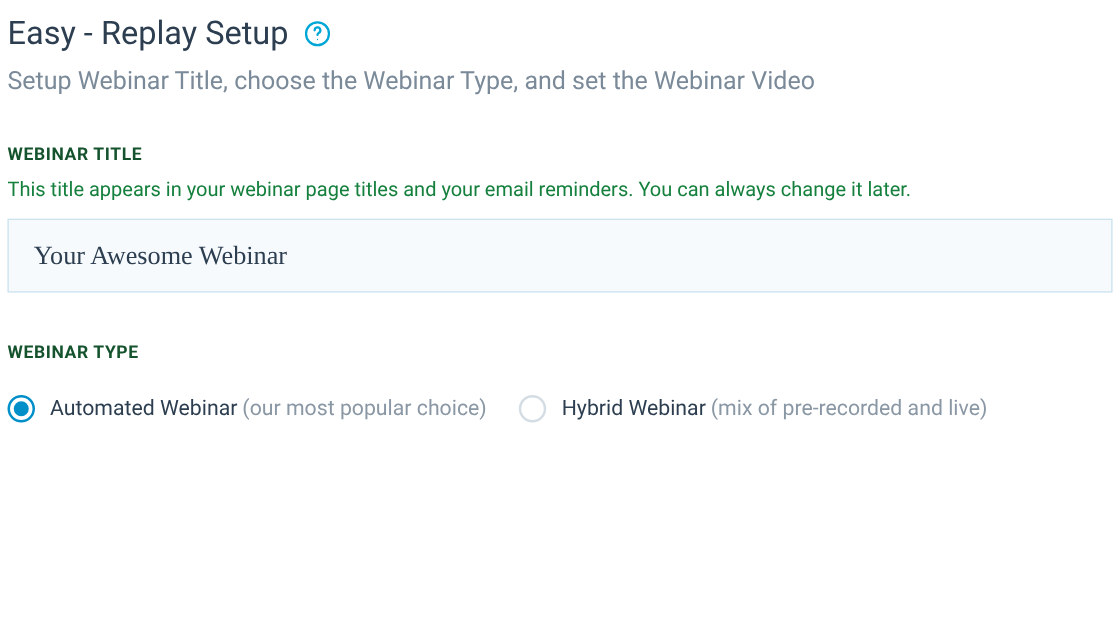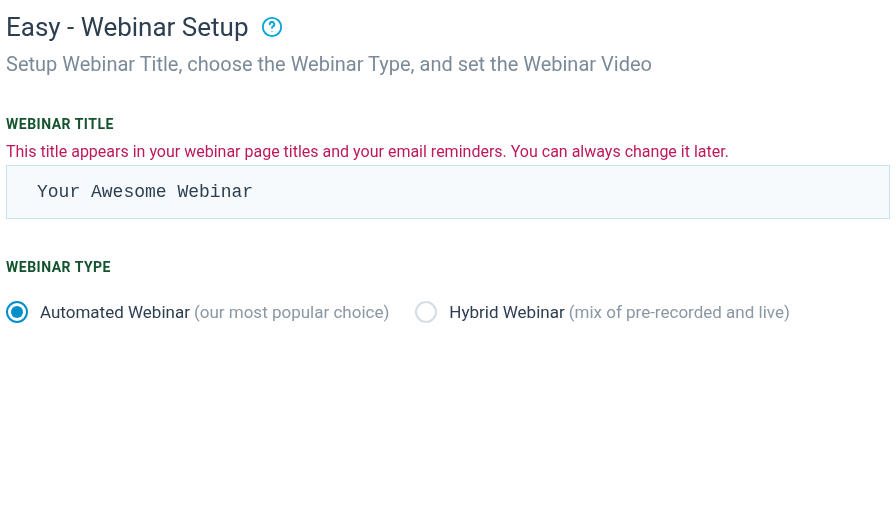--- a/index.html
+++ b/index.html
@@ -37,32 +37,32 @@
     .section-label {
       font-size: 14px;
       font-weight: 700;
       letter-spacing: 0.5px;
       color: #14532d;
       text-transform: uppercase;
       margin-bottom: 10px;
     }
     .section-help {
       font-size: 16px;
-      color: #be185d;
-      margin-bottom: 4px;
+      color: #15803d;
+      margin-bottom: 14px;
     }
     .title-input {
       width: 100%;
-      padding: 16px 30px;
-      font-size: 18px;
+      padding: 16px 20px;
+      font-size: 21px;
       color: #2c3e50;
       background: #f6fafd;
       border: 1px solid #c9e2ee;
       outline: none;
-      font-family: Liberation Mono, monospace;
+      font-family: Liberation Serif, serif;
     }
     .section-block {
       margin-bottom: 40px;
     }
     .radio-list {
       display: flex;
       flex-direction: row;
       gap: 26px;
       margin-top: 26px;
     }
@@ -101,21 +101,21 @@
     }
     .radio-hint {
       font-size: 17px;
       color: #8a97a4;
     }
   </style>
 </head>
 <body>
 
 <div class="page-title-row">
-  <h1 class="page-title">Easy - Webinar Setup</h1>
+  <h1 class="page-title">Easy - Replay Setup</h1>
   <span class="help-icon">
     <svg viewBox="0 0 24 24" width="22" height="22" fill="none" stroke="currentColor" stroke-width="2">
       <circle cx="12" cy="12" r="10"></circle>
       <path d="M9.5 9a2.5 2.5 0 1 1 3.5 2.3c-.8.4-1 .9-1 1.7" stroke-linecap="round"></path>
       <circle cx="12" cy="17" r="0.6" fill="currentColor" stroke="none"></circle>
     </svg>
   </span>
 </div>
 
 <p class="page-subtitle">Setup Webinar Title, choose the Webinar Type, and set the Webinar Video</p>

